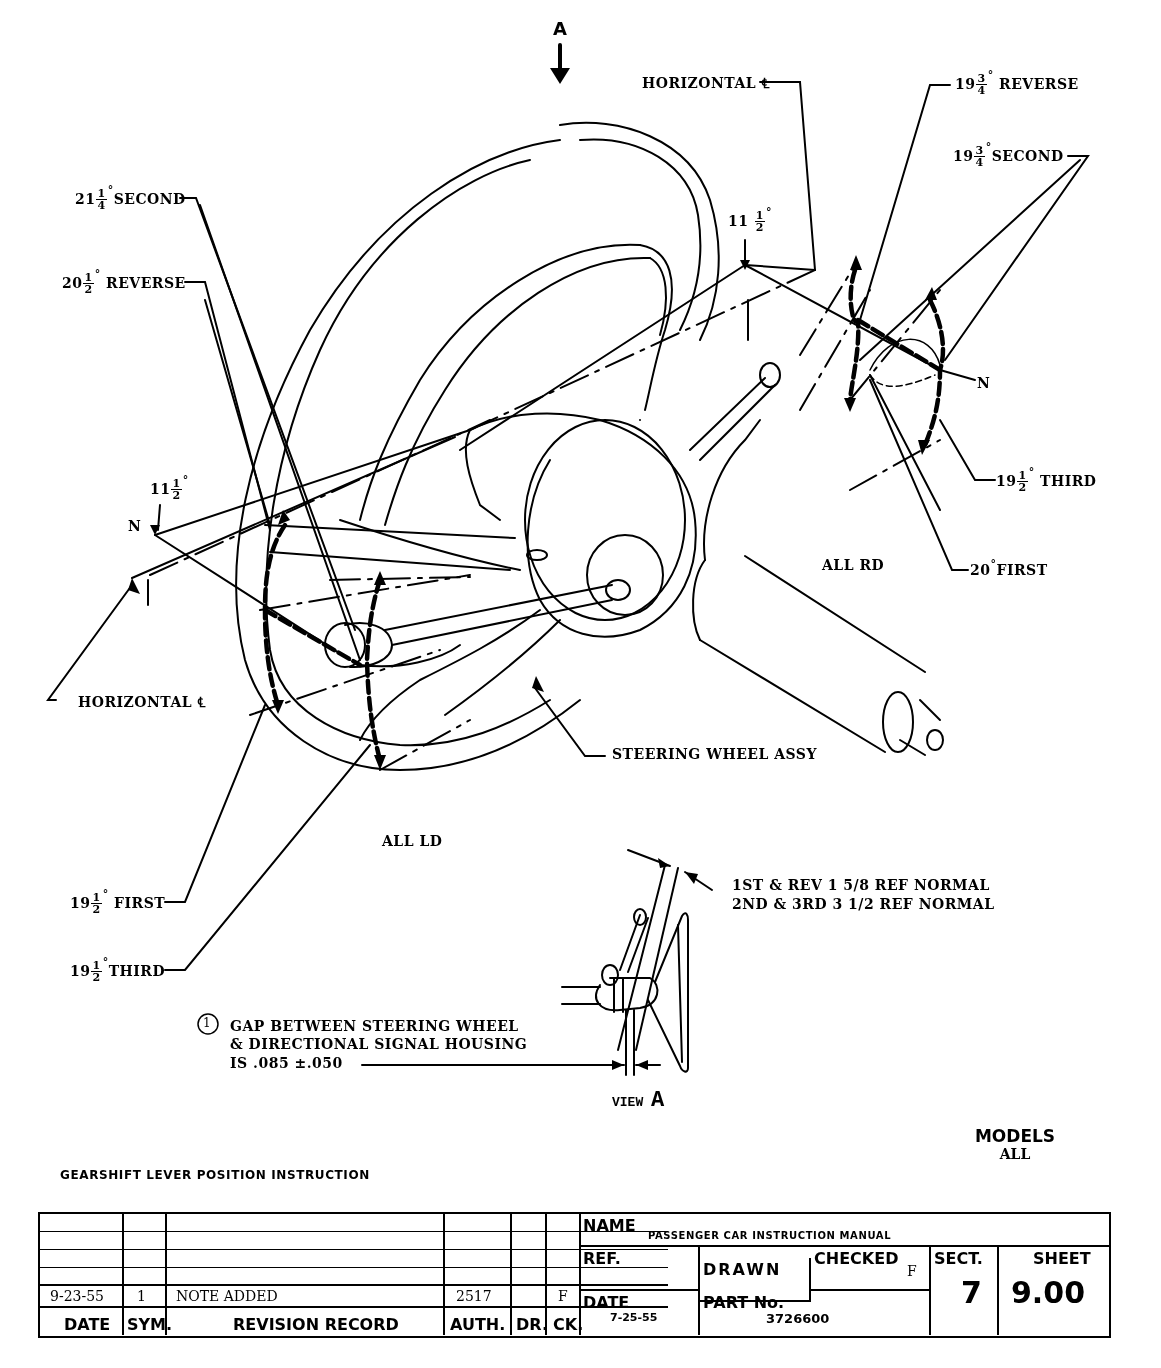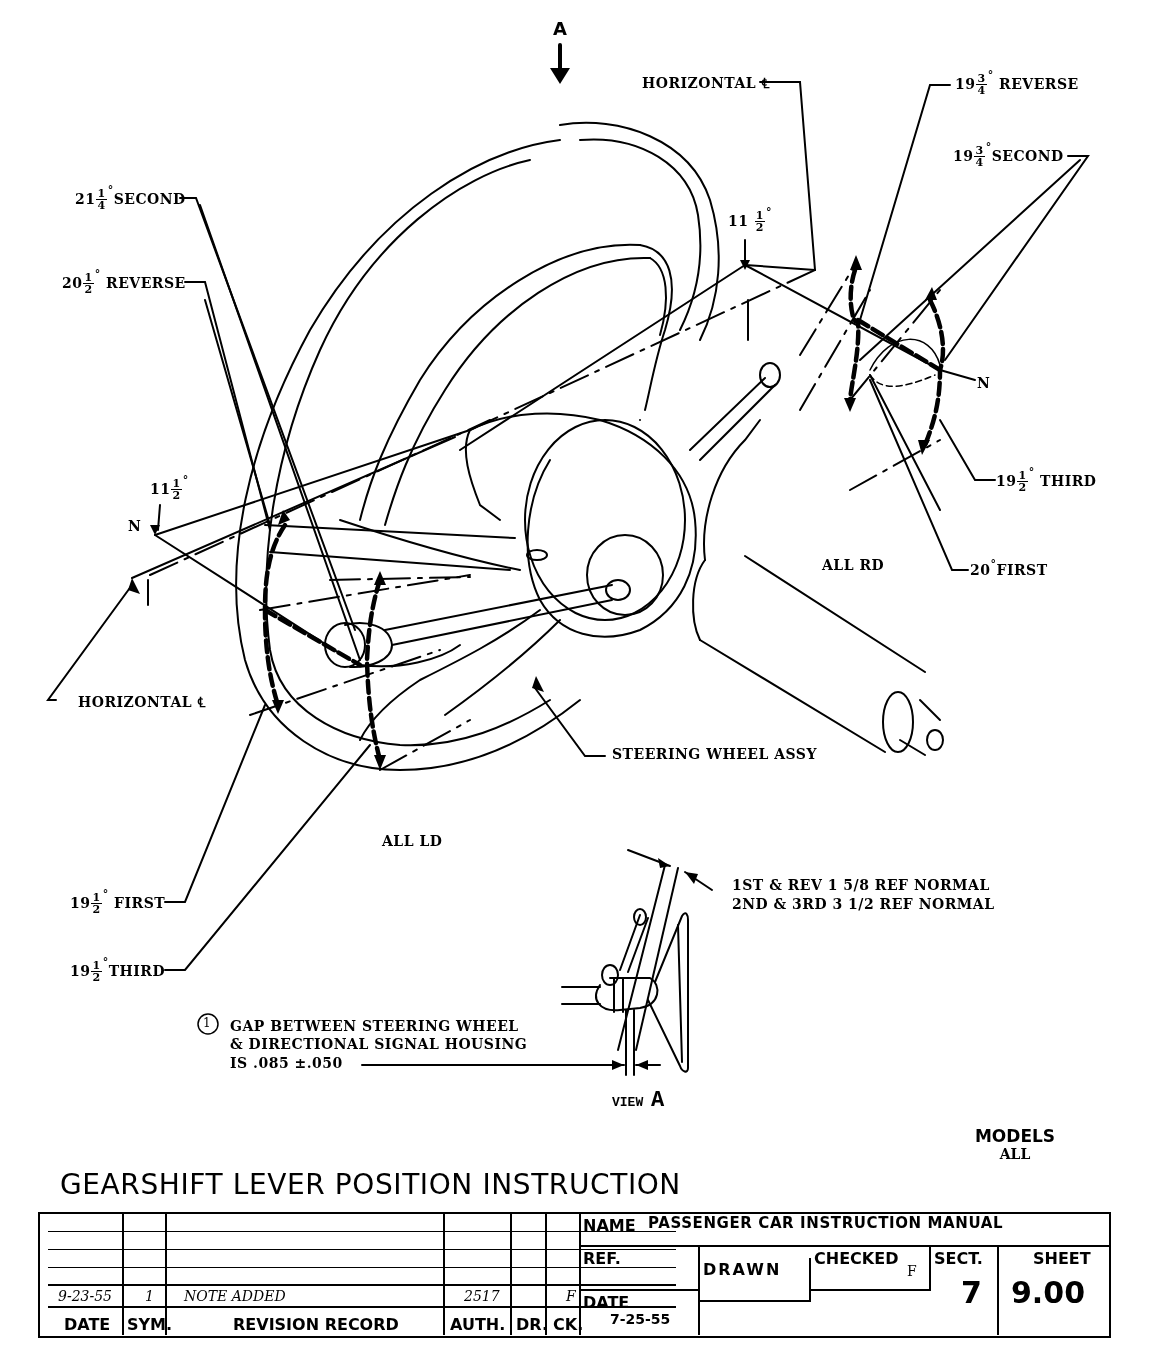--- a/index.html
+++ b/index.html
@@ -3,29 +3,29 @@
 <meta charset="utf-8">
 <style>
   html, body { margin:0; padding:0; background:#ffffff; }
   body { width:1161px; height:1368px; position:relative; overflow:hidden; font-family:"Liberation Serif", serif; color:#000; }
   .abs { position:absolute; }
   .lbl { position:absolute; font-family:"DejaVu Serif", serif; font-weight:bold; font-size:14px; white-space:nowrap; letter-spacing:0.5px; }
   .frac { display:inline-flex; flex-direction:column; align-items:center; vertical-align:middle; font-size:11px; line-height:11px; margin:0 1px; }
   .frac .n { border-bottom:1.5px solid #000; padding:0 1px; }
   .deg { font-size:11px; vertical-align:top; position:relative; top:-4px; }
   svg#drawing { position:absolute; left:0; top:0; }
-  .title-main { position:absolute; left:60px; top:1168px; font-family:"DejaVu Sans", sans-serif; font-weight:normal; font-size:28px; letter-spacing:0.6px; }
+  .title-main { position:absolute; left:60px; top:1168px; font-family:"DejaVu Sans", sans-serif; font-weight:bold; font-size:12px; letter-spacing:0.6px; }
   .models { position:absolute; left:960px; top:1126px; text-align:center; width:110px; }
   .models .h { font-family:"DejaVu Sans", sans-serif; font-weight:bold; font-size:17px; }
   .models .v { font-family:"DejaVu Serif", serif; font-weight:bold; font-size:14px; }
   
   .tb { position:absolute; left:38px; top:1212px; width:1073px; height:126px; border:2.5px solid #000; box-sizing:border-box; }
   .hdr { font-family:"DejaVu Sans", sans-serif; font-weight:bold; font-size:16px; }
   .val { font-family:"DejaVu Serif", serif; font-size:14px; }
-  .rev-row { position:absolute; left:8px; width:628px; height:18px; border-bottom:1.5px solid #000; box-sizing:border-box;font-style:italic; }
+  .rev-row { position:absolute; left:0; width:628px; height:18px; border-bottom:1.5px solid #000; box-sizing:border-box; }
   .vline { position:absolute; top:0; width:0; border-left:2px solid #000; }
   .view-a-label { position:absolute; font-family:Liberation Mono, monospace; font-weight:bold; }
 </style>
 </head>
 <body>
 
 <svg id="drawing" width="1161" height="1368" viewBox="0 0 1161 1368" fill="none" stroke="#000" stroke-width="2" stroke-linecap="round">
 
   <g>
     <line x1="560" y1="45" x2="560" y2="75" stroke-width="4"></line>
@@ -325,37 +325,41 @@
     <div class="vline" style="left:125px;height:121px;"></div>
     <div class="vline" style="left:403px;height:121px;"></div>
     <div class="vline" style="left:470px;height:121px;"></div>
     <div class="vline" style="left:505px;height:121px;"></div>
     <div class="vline" style="left:539px;height:121px;"></div>
   </div>
 
   <div class="abs" style="left:540px;top:0;width:530px;height:121px;">
     <div class="abs" style="left:0;top:0;width:530px;height:33px;border-bottom:2px solid #000;box-sizing:border-box;">
       <span class="abs hdr" style="left:3px;top:2px;">NAME</span>
-      <span class="abs hdr" style="left:68px;top:0;font-size:15px;letter-spacing:0.6px;">PASSENGER CAR INSTRUCTION MANUAL</span>
+      <span class="abs hdr" style="left:68px;top:16px;font-size:10px;letter-spacing:0.6px;">PASSENGER CAR INSTRUCTION MANUAL</span>
     </div>
     <div class="abs" style="left:0;top:33px;width:120px;height:44px;border-right:2px solid #000;border-bottom:2px solid #000;box-sizing:border-box;">
       <span class="abs hdr" style="left:3px;top:2px;">REF.</span>
       <span class="abs val" style="left:20px;top:20px;"></span>
     </div>
     <div class="abs" style="left:120px;top:33px;width:111px;height:44px;border-right:2px solid #000;border-bottom:2px solid #000;box-sizing:border-box;margin-top:11px;">
       <span class="abs hdr" style="left:3px;top:2px;letter-spacing:2px;">DRAWN</span>
       <span class="abs val" style="left:20px;top:20px;"></span>
     </div>
     <div class="abs" style="left:231px;top:33px;width:120px;height:44px;border-right:2px solid #000;border-bottom:2px solid #000;box-sizing:border-box;">
       <span class="abs hdr" style="left:3px;top:2px;">CHECKED</span>
       <span class="abs val" style="left:96px;top:16px;">F</span>
     </div>
     <div class="abs" style="left:0;top:77px;width:120px;height:44px;border-right:2px solid #000;box-sizing:border-box;">
       <span class="abs hdr" style="left:3px;top:2px;">DATE</span>
-      <span class="abs hdr" style="left:30px;top:20px;font-size:14px;">7-25-55</span>
+      <span class="abs hdr" style="left:30px;top:20px;font-size:11px;">7-25-55</span>
+    </div>
+    <div class="abs" style="left:120px;top:77px;width:231px;height:44px;border-right:2px solid #000;box-sizing:border-box;">
+      <span class="abs hdr" style="left:3px;top:2px;">PART No.</span>
+      <span class="abs hdr" style="left:66px;top:20px;font-size:13px;">3726600</span>
     </div>
     <div class="abs" style="left:351px;top:33px;width:68px;height:88px;border-right:2px solid #000;box-sizing:border-box;">
       <span class="abs hdr" style="left:3px;top:2px;">SECT.</span>
       <span class="abs" style="left:30px;top:28px;font-family:'DejaVu Sans',sans-serif;font-weight:bold;font-size:30px;">7</span>
     </div>
     <div class="abs" style="left:419px;top:33px;width:111px;height:88px;box-sizing:border-box;">
       <span class="abs hdr" style="left:34px;top:2px;">SHEET</span>
       <span class="abs" style="left:12px;top:28px;font-family:'DejaVu Sans',sans-serif;font-weight:bold;font-size:30px;">9.00</span>
     </div>
   </div>

